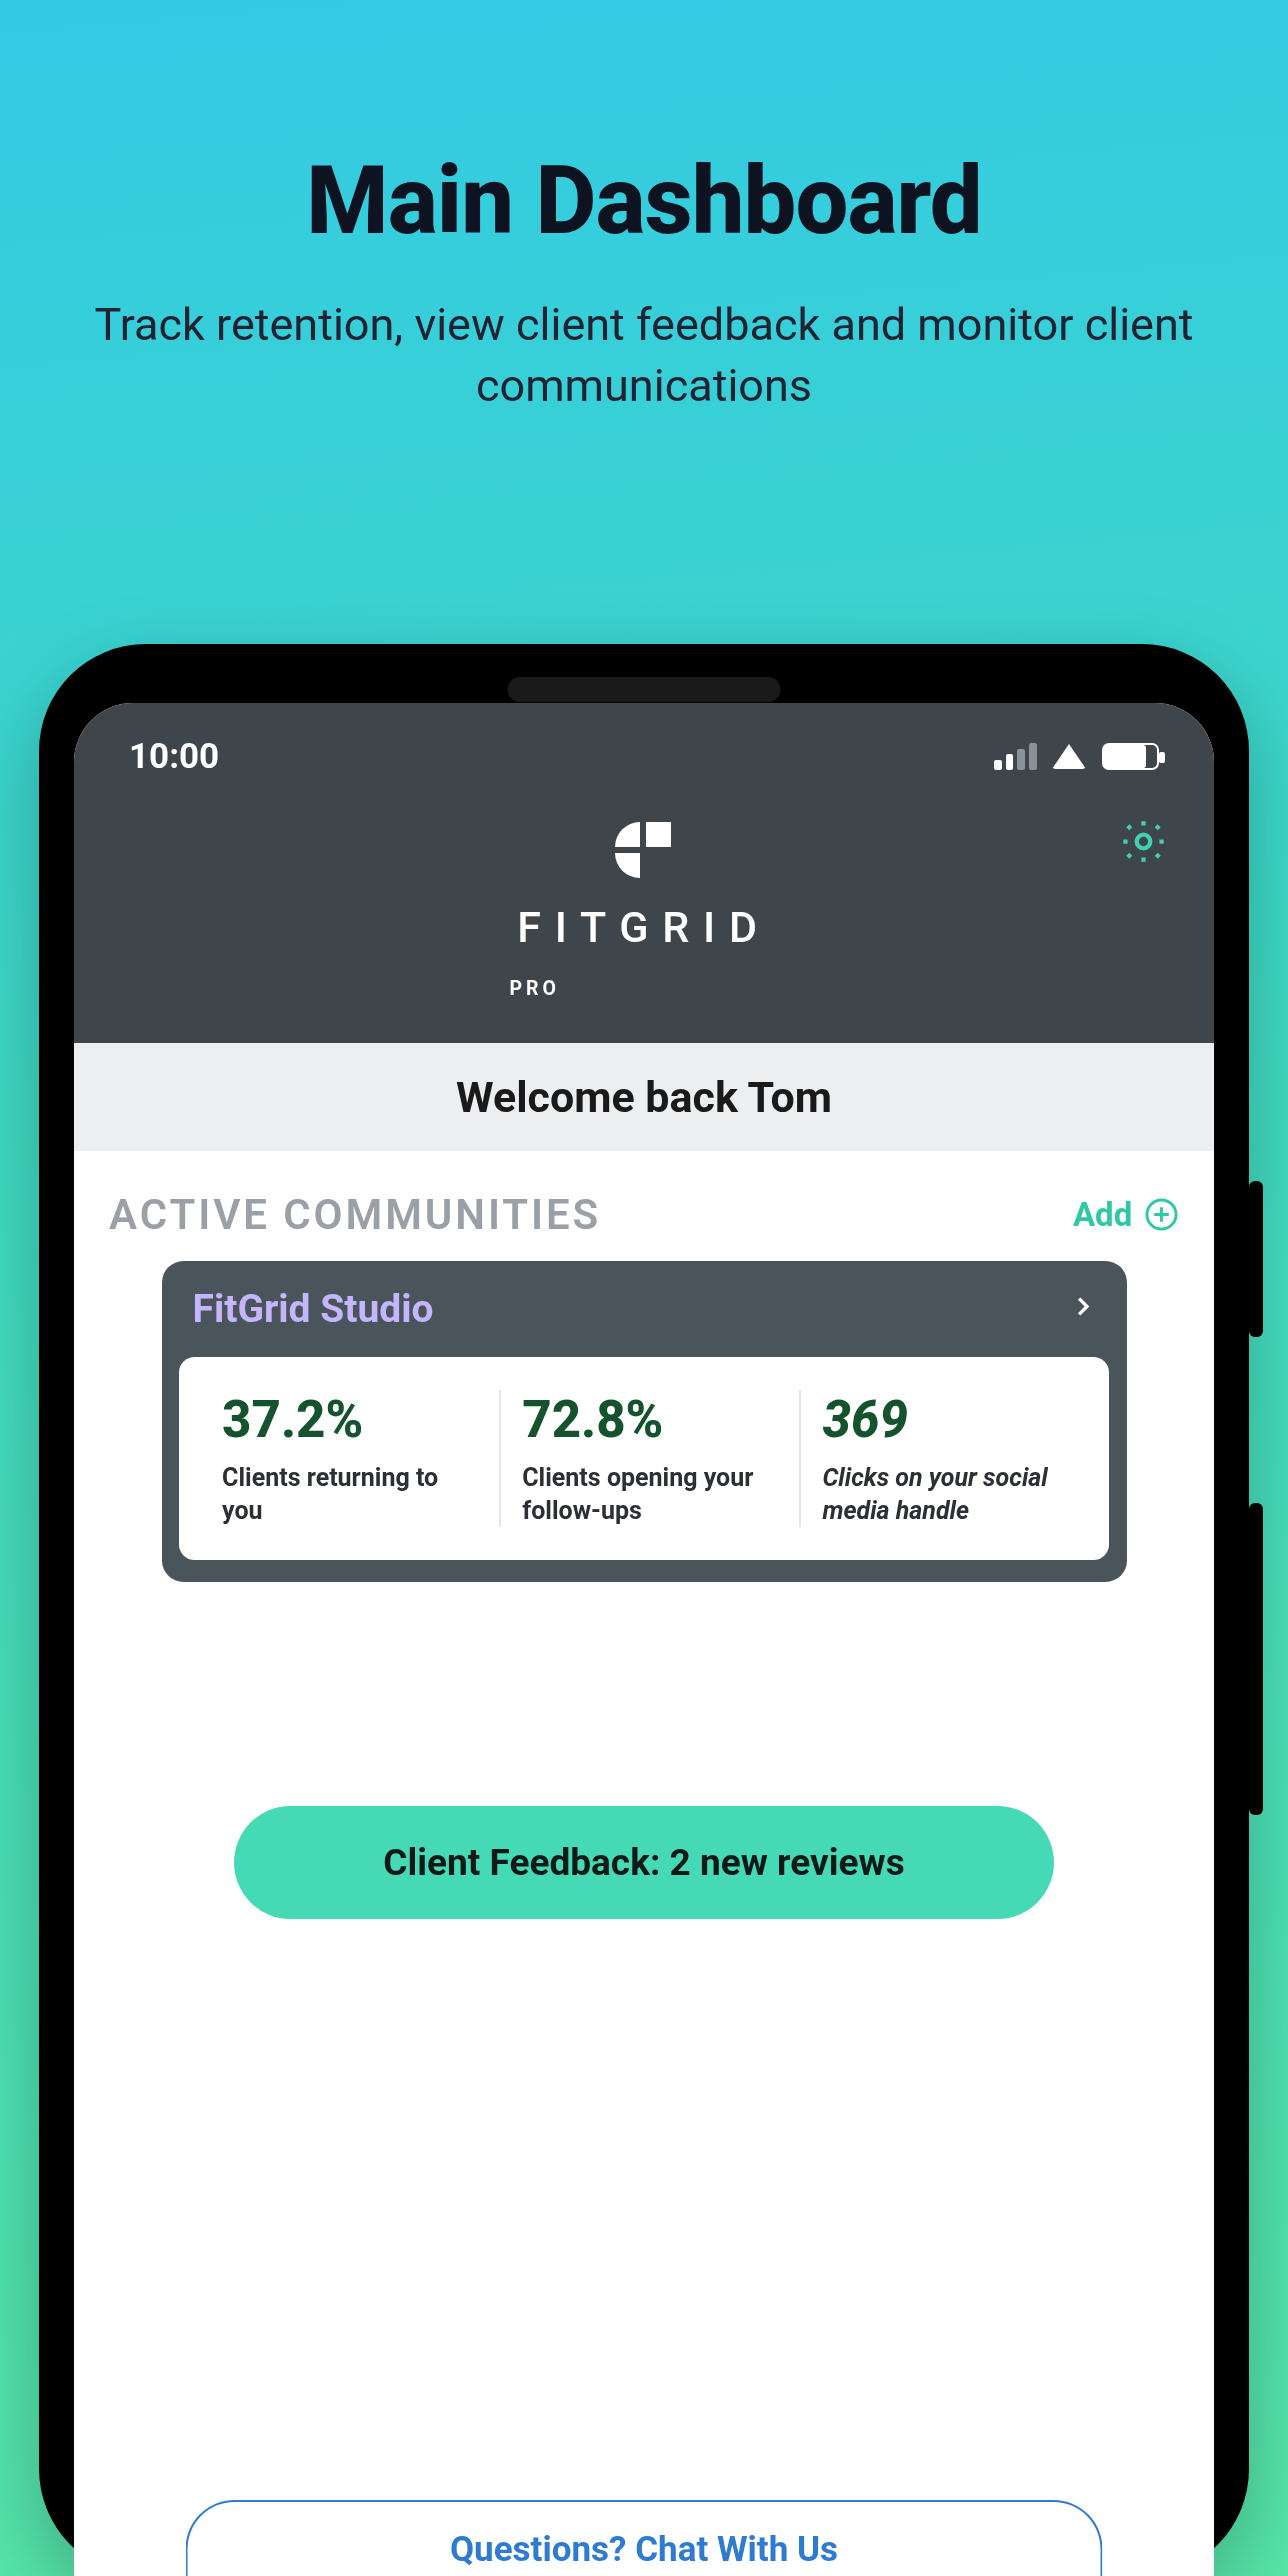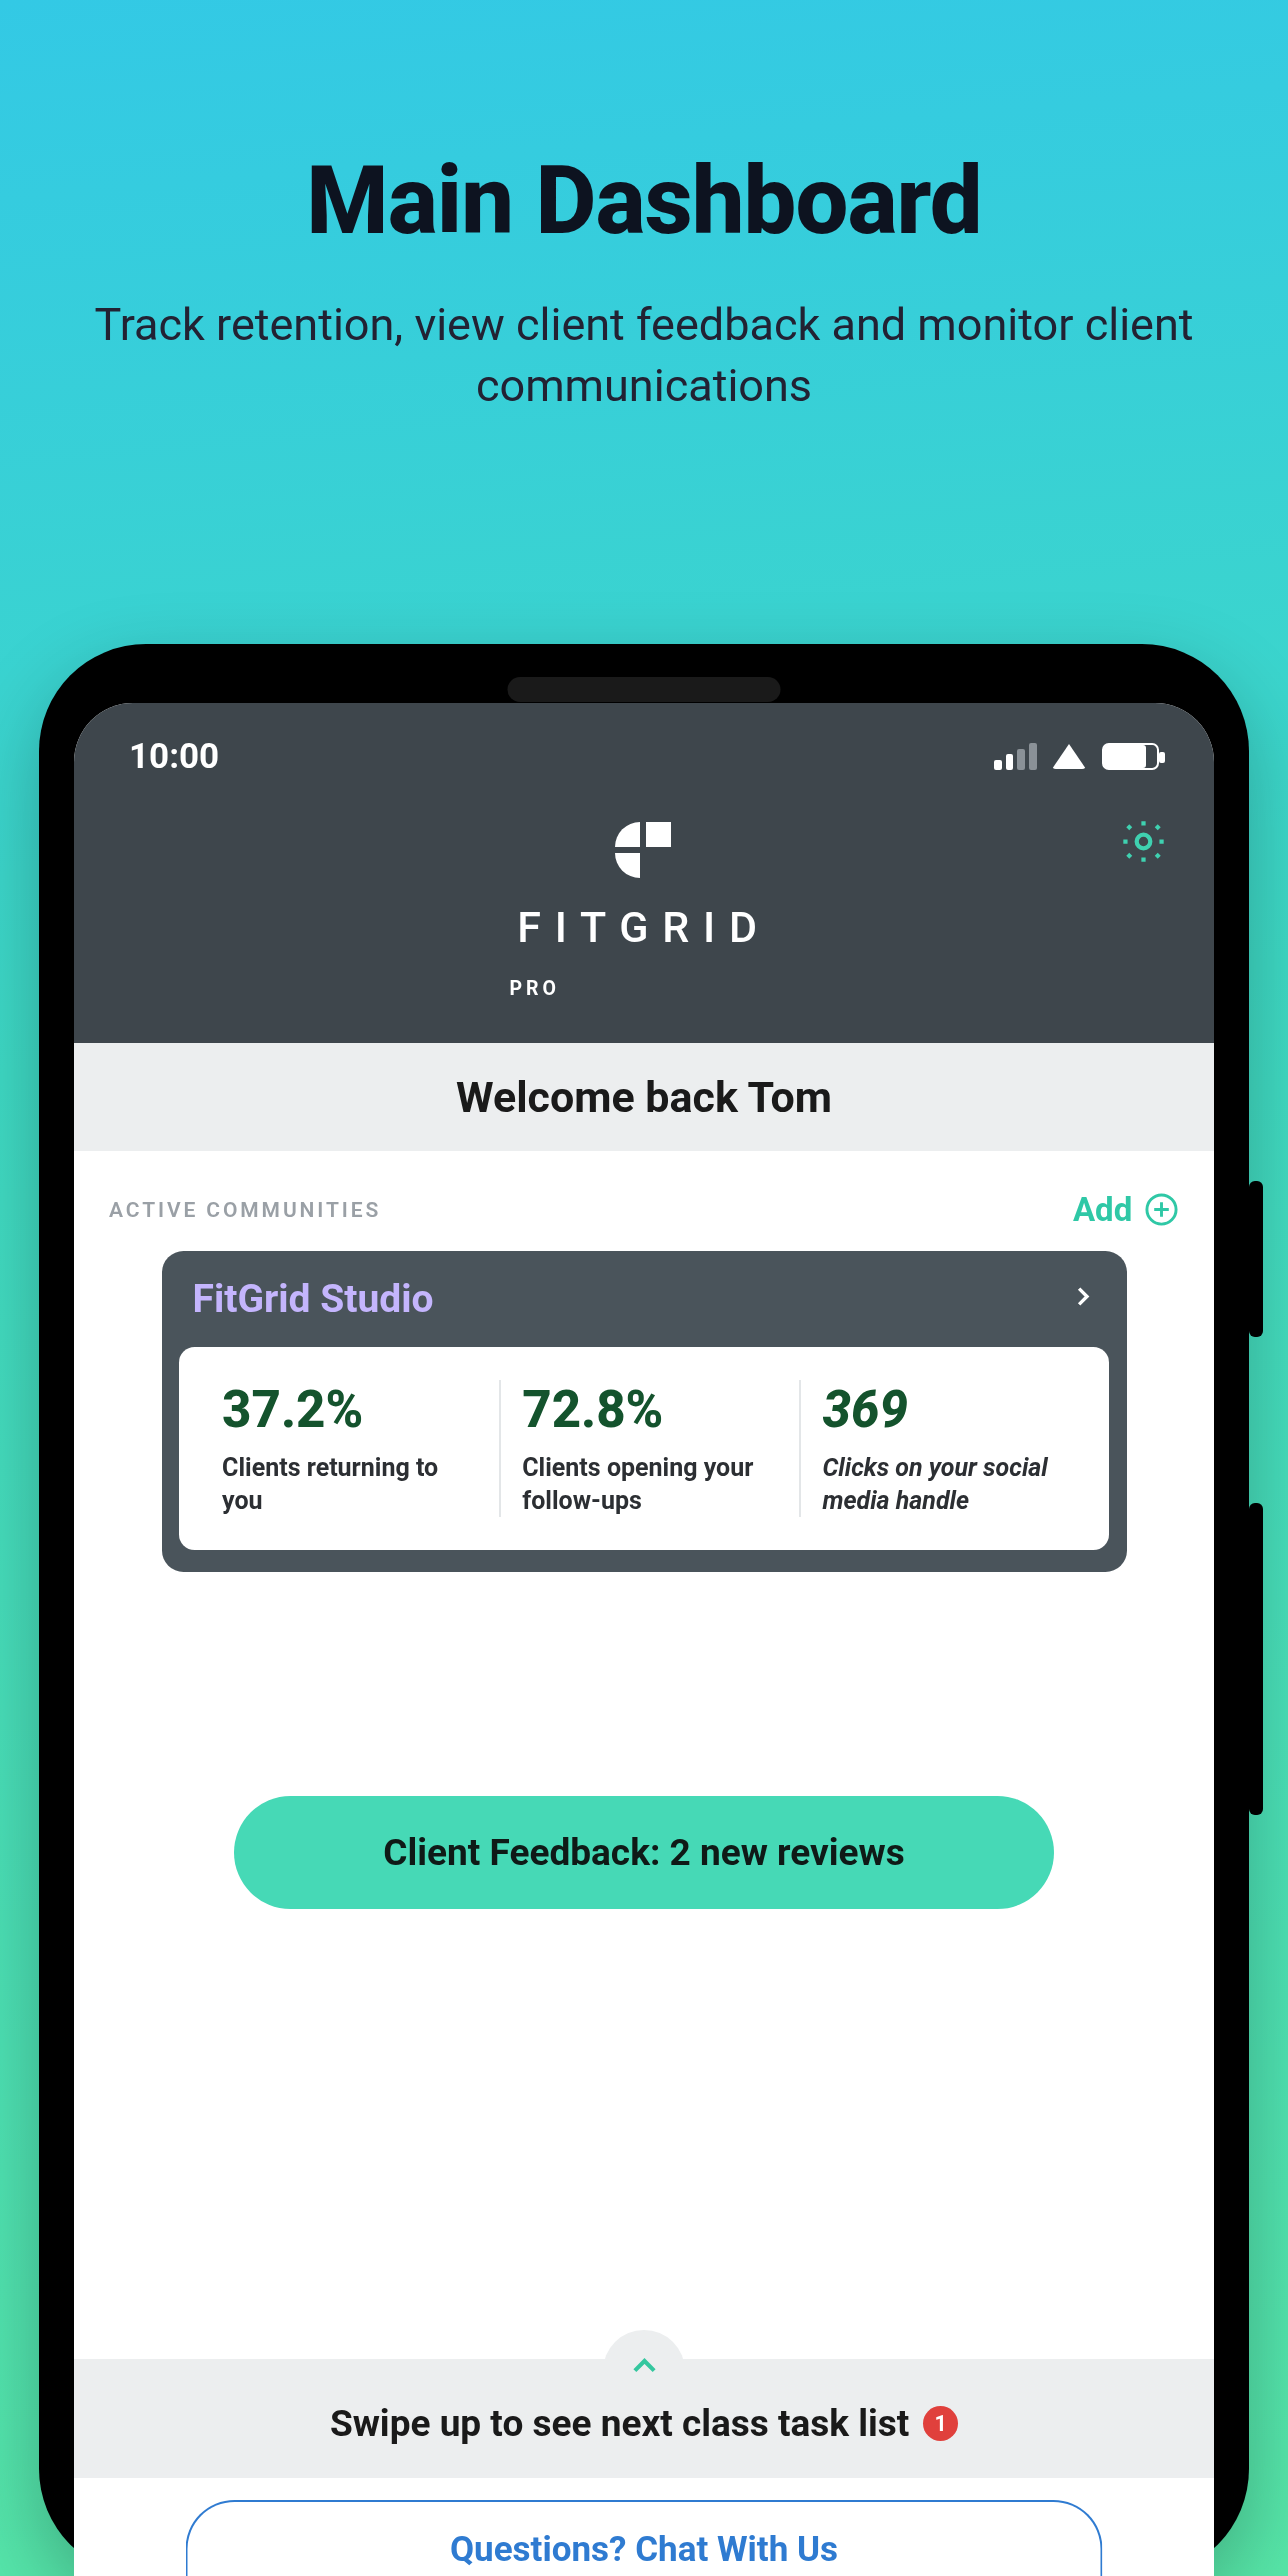--- a/index.html
+++ b/index.html
@@ -158,21 +158,21 @@
   }
 
   .section {
     padding:29px 19.5px 0;
   }
   .sec-head{
     display:flex;justify-content:space-between;align-items:center;
     padding:9.8px 15.6px 21.5px;
   }
   .sec-title{
-    font-size:21px; letter-spacing:2.9px; color:#9aa0a6; font-weight:600;
+    font-size:42px; letter-spacing:2.9px; color:#9aa0a6; font-weight:600;
   }
   .add-btn{
     display:flex;align-items:center;gap:11.7px;
     color:#2fc8a6; font-size:33px; font-weight:700;
   }
   .add-btn svg{width:35px;height:35px;}
 
   .card {
     margin:0 68px;
     background:#4a545b;
@@ -349,30 +349,19 @@
             <div class="stat">
               <div class="val">369</div>
               <div class="lbl">Clicks on your social media handle</div>
             </div>
           </div>
         </div>
 
         <a class="feedback-btn">Client Feedback: 2 new reviews</a>
       </div>
 
-      <div class="swipebar">
-        <span class="handle">
-          <svg viewBox="0 0 24 24" fill="none" stroke="currentColor" stroke-width="3">
-              <path d="M5 15l7-7 7 7"></path>
-            </svg>
-        </span>
-        <span class="txt">
-          <span>Swipe up to see next class task list</span>
-          <span class="badge">1</span>
-        </span>
-      </div>
 
       <div class="chatbtn">Questions? Chat With Us</div>
 
     </div>
   </div>
 </div>
 
 
 </body></html>

